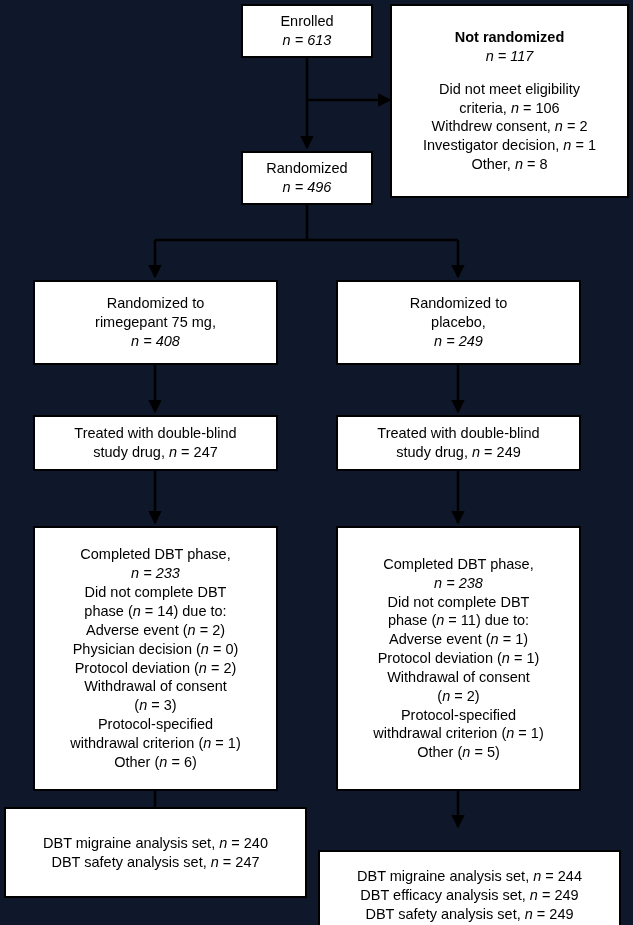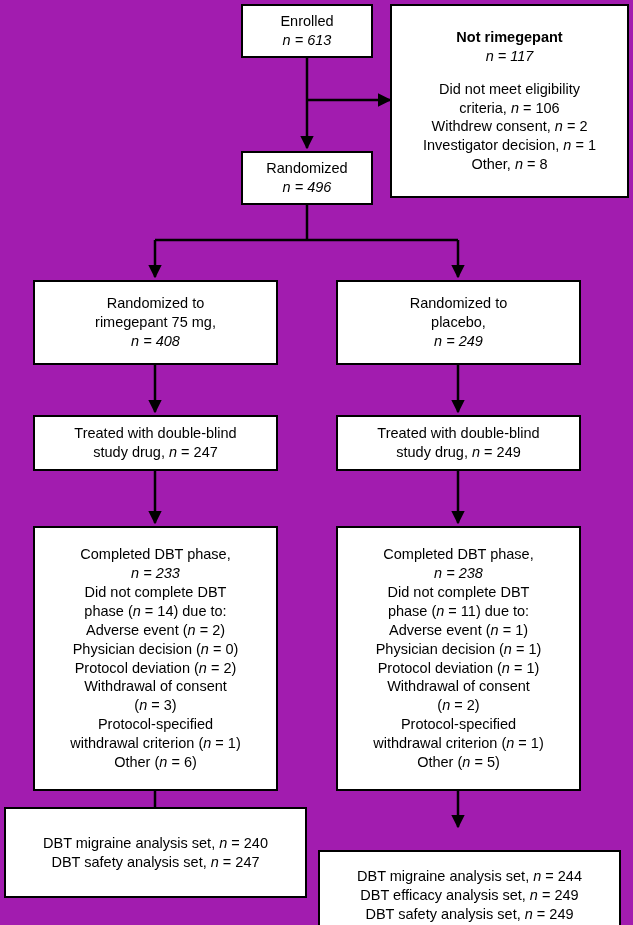--- a/index.html
+++ b/index.html
@@ -8,21 +8,21 @@
     background: #ffffff;
   }
   body {
     font-family: "Liberation Sans", sans-serif;
     color: #000000;
   }
   #canvas {
     position: relative;
     width: 633px;
     height: 925px;
-    background: #a21caf;
+    background: #0f172a;
     overflow: hidden;
   }
   .box {
     position: absolute;
     box-sizing: border-box;
     border: 2.5px solid #000000;
     background: #ffffff;
     display: flex;
     flex-direction: column;
     align-items: center;
@@ -75,21 +75,21 @@
     <line x1="458" y1="471" x2="458" y2="523" stroke="#000" stroke-width="2.5" marker-end="url(#arrow)"></line>
     <line x1="458" y1="791" x2="458" y2="827" stroke="#000" stroke-width="2.5" marker-end="url(#arrow)"></line>
   </svg>
 
   <div class="box" style="left:241px; top:4px; width:132px; height:54px;">
     <span class="ln">Enrolled</span>
     <span class="ln it">n = 613</span>
   </div>
 
   <div class="box" style="left:390px; top:4px; width:239px; height:194px;">
-    <span class="ln" style="font-weight:bold;">Not rimegepant</span>
+    <span class="ln" style="font-weight:bold;">Not randomized</span>
     <span class="ln it">n = 117</span>
     <span class="ln" style="height:14px;"></span>
     <span class="ln">Did not meet eligibility</span>
     <span class="ln">criteria, <span class="it">n</span> = 106</span>
     <span class="ln">Withdrew consent, <span class="it">n</span> = 2</span>
     <span class="ln">Investigator decision, <span class="it">n</span> = 1</span>
     <span class="ln">Other, <span class="it">n</span> = 8</span>
   </div>
 
   <div class="box" style="left:241px; top:151px; width:132px; height:54px;">
@@ -133,21 +133,20 @@
     <span class="ln">withdrawal criterion (<span class="it">n</span> = 1)</span>
     <span class="ln">Other (<span class="it">n</span> = 6)</span>
   </div>
 
   <div class="box" style="left:336px; top:526px; width:245px; height:265px;">
     <span class="ln">Completed DBT phase,</span>
     <span class="ln it">n = 238</span>
     <span class="ln">Did not complete DBT</span>
     <span class="ln">phase (<span class="it">n</span> = 11) due to:</span>
     <span class="ln">Adverse event (<span class="it">n</span> = 1)</span>
-    <span class="ln">Physician decision (<span class="it">n</span> = 1)</span>
     <span class="ln">Protocol deviation (<span class="it">n</span> = 1)</span>
     <span class="ln">Withdrawal of consent</span>
     <span class="ln">(<span class="it">n</span> = 2)</span>
     <span class="ln">Protocol-specified</span>
     <span class="ln">withdrawal criterion (<span class="it">n</span> = 1)</span>
     <span class="ln">Other (<span class="it">n</span> = 5)</span>
   </div>
 
   <div class="box" style="left:4px; top:807px; width:303px; height:91px;">
     <span class="ln">DBT migraine analysis set, <span class="it">n</span> = 240</span>

